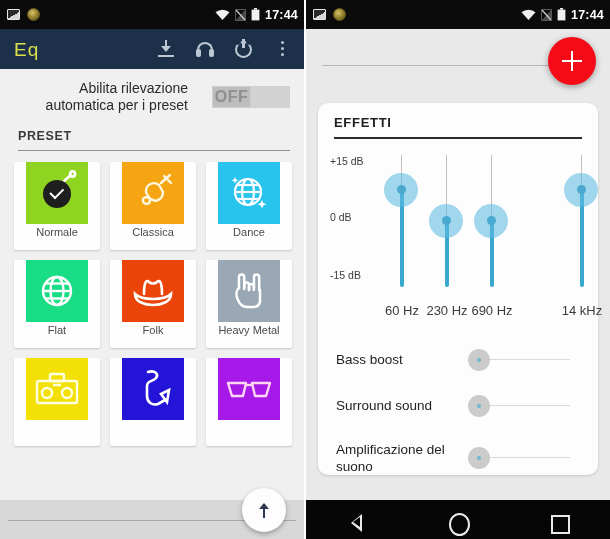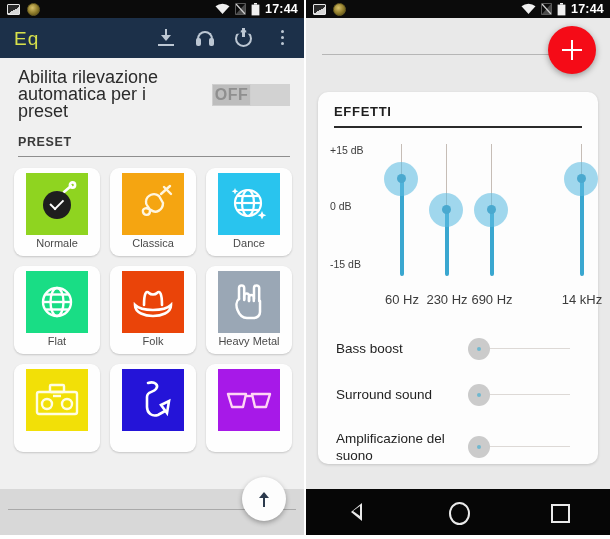--- a/index.html
+++ b/index.html
@@ -11,21 +11,21 @@
   }
   .screens { display: flex; width: 610px; height: 539px; background:#fff; }
 
   
   .phone { position: relative; height: 539px; background:#fff; overflow:hidden; }
   .phone-left  { width: 305px; }
   .phone-right { width: 305px; }
 
   
   .statusbar {
-    height: 18px; background:#0b0b0b; display:flex; align-items:center;
+    height: 29px; background:#0b0b0b; display:flex; align-items:center;
     padding: 0 6px 0 7px; color:#f2f2f2;
   }
   .sb-left { display:flex; align-items:center; gap:7px; }
   .sb-right { margin-left:auto; display:flex; align-items:center; gap:5px; }
   .sb-clock { font-size: 12.5px; font-weight: 600; letter-spacing: .2px; color:#fff; }
   .ic-shot {
     width:13px; height:11px; border:1.4px solid #e8e8e8; border-radius:1px;
     background: linear-gradient(150deg,#2a2a2a 55%, #d8d8d8 55%);
     position:relative; display:block;
   }
@@ -78,41 +78,41 @@
   .ic-more i {
     position:absolute; left:8px; width:3.4px; height:3.4px; border-radius:50%; background:#c9d3de; display:block;
   }
   .ic-more i:nth-child(1){ top:2px; } .ic-more i:nth-child(2){ top:8px; } .ic-more i:nth-child(3){ top:14px; }
 
   
   .body-left { background:#f0f0f0; height: calc(539px - 22px - 40px); position:relative; }
   .auto-row {
     display:flex; align-items:center; padding: 11px 14px 13px 18px; background:#f0f0f0;
   }
-  .auto-label { font-size:18px; color:#2b2b2b; line-height:17px; max-width:170px; }
+  .auto-label { font-size:14px; color:#2b2b2b; line-height:17px; max-width:170px;text-align:right; }
   .toggle-wrap { margin-left:auto; width:78px; height:22px; background:#d2d2d2; position:relative; }
   .toggle-thumb {
     position:absolute; left:0; top:0; width:39px; height:22px; background:#bdbdbd;
     border:1px solid #cfcfcf; display:flex; align-items:center; justify-content:center;
   }
   .toggle-thumb span { font-size:16px; color:#8f8f8f; font-weight:700; letter-spacing:.5px; }
 
   .preset-head {
     padding: 2px 14px 0 18px;
   }
   .preset-title { font-size:12.5px; font-weight:700; color:#3a3a3a; letter-spacing:.6px; }
   .preset-rule { margin-top:7px; height:1px; background:#8e8e8e; }
 
   .grid { padding: 11px 12px 0 14px; display:flex; flex-direction:column; gap:10px; }
   .grow { display:flex; gap:10px; }
   .card {
-    width: 88px; height: 88px; background:#fefefe; border-radius:9px;
+    width: 88px; height: 88px; background:#fefefe; border-radius:2px;
     box-shadow: 0 1px 2px rgba(0,0,0,.18);
     display:flex; flex-direction:column; align-items:center;
-    padding-top:5px; position:relative;
+    position:relative;
   }
   .swatch {
     width:62px; height:62px; display:flex; align-items:center; justify-content:center; position:relative;
   }
   .card-label { font-size:11px; color:#4a4a4a; margin-top:2px; line-height:13px; }
   .chk {
     position:absolute; width:28px; height:28px; border-radius:50%; background:#1e1e1e;
     left:50%; top:52%; transform:translate(-50%,-50%);
     display:flex; align-items:center; justify-content:center;
   }

